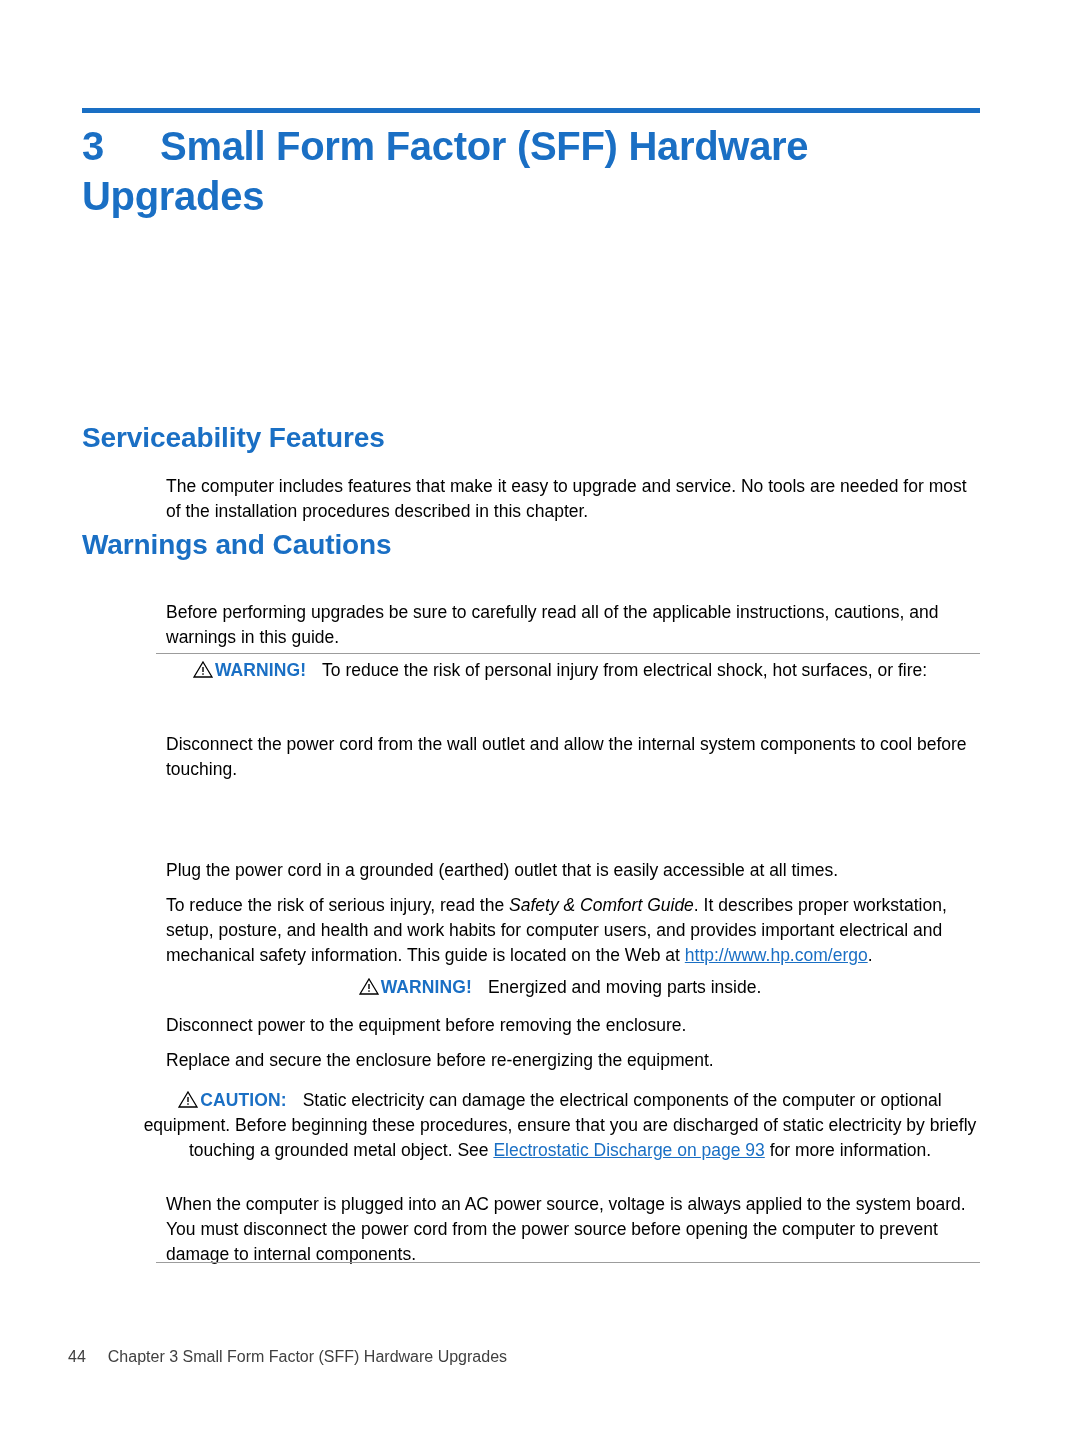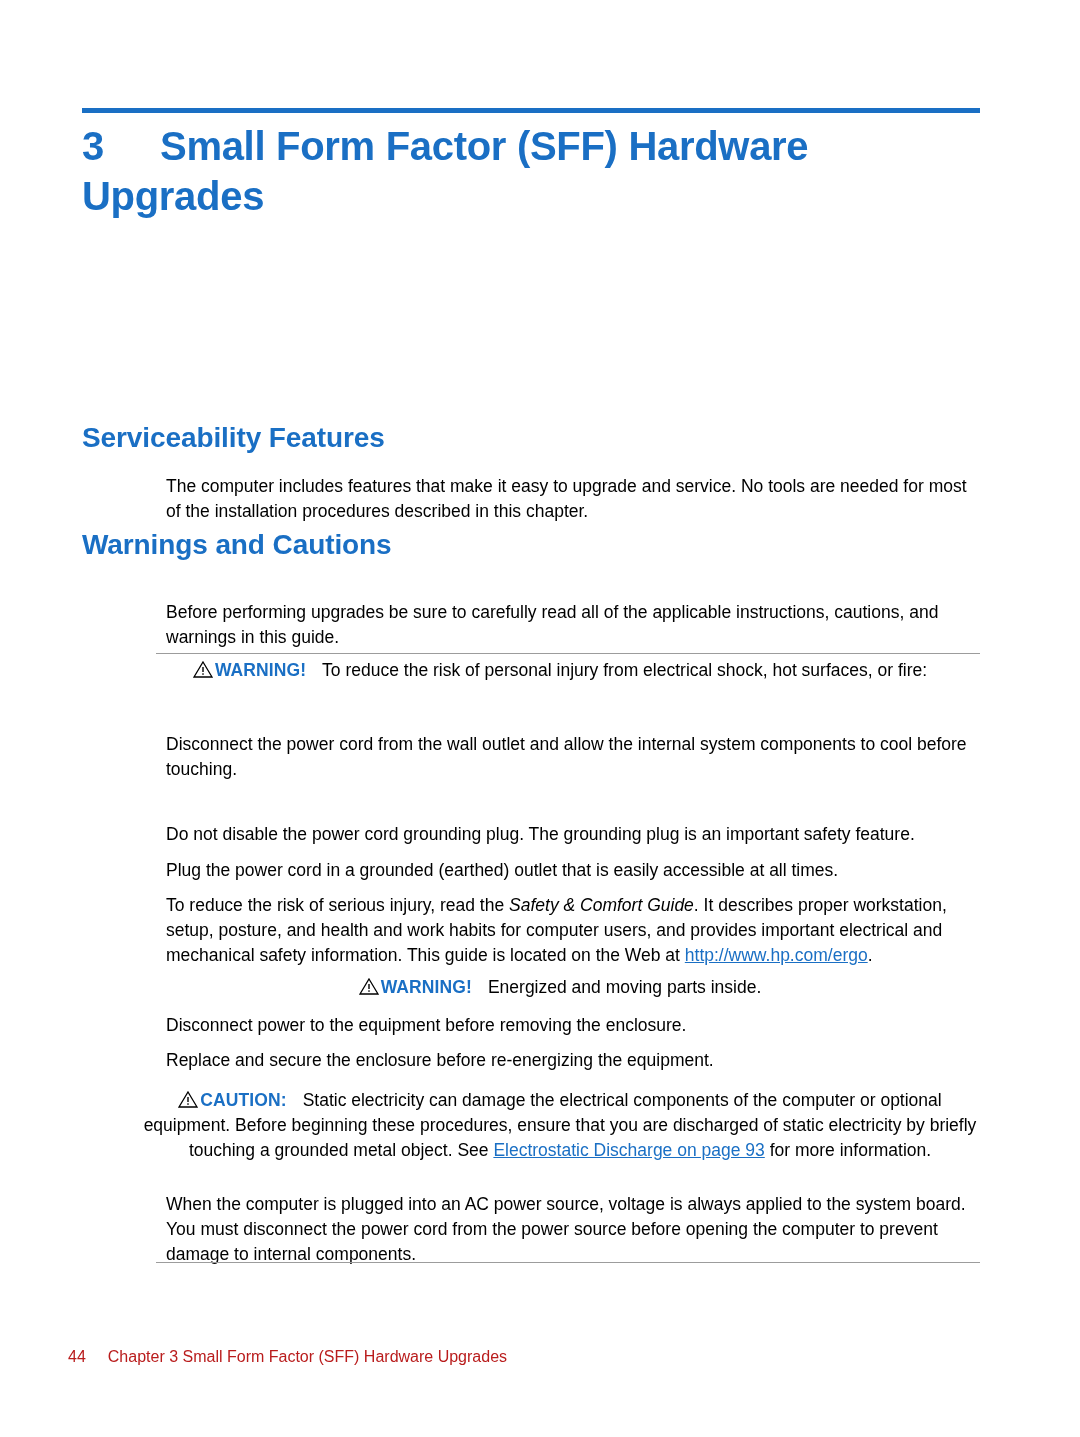--- a/index.html
+++ b/index.html
@@ -109,21 +109,21 @@
     text-decoration: underline;
   }
   .ital { font-style: italic; }
 
   
   .footer {
     position: absolute;
     left: 68px;
     top: 1348px;
     font-size: 16px;
-    color: #b91c1c;
+    color: #404040;
   }
   .footer .pnum { display: inline-block; margin-right: 22px; font-weight: normal; }
   .footer .ftext { display: inline; }
 </style>
 </head>
 <body>
 
 <div class="page">
 
   <div class="chapter-rule"></div>
@@ -146,21 +146,20 @@
     <span class="tri">
       <svg width="20" height="17" viewBox="0 0 20 17" xmlns="http://www.w3.org/2000/svg">
         <polygon points="10,1 19,16 1,16" fill="#ffffff" stroke="#000000" stroke-width="1.3"></polygon>
         <rect x="9.3" y="6" width="1.4" height="5" fill="#000000"></rect>
         <rect x="9.3" y="12.3" width="1.4" height="1.5" fill="#000000"></rect>
       </svg>
     </span><span class="label">WARNING!</span><span class="gap"></span><span>To reduce the risk of personal injury from electrical shock, hot surfaces, or fire:</span>
   </div>
 
   <div class="para" style="top:696px;margin-top:36px;">Disconnect the power cord from the wall outlet and allow the internal system components to cool before touching.</div>
-  <div class="para" style="top:822px;">Do not disable the power cord grounding plug. The grounding plug is an important safety feature.</div>
   <div class="para" style="top:858px;">Plug the power cord in a grounded (earthed) outlet that is easily accessible at all times.</div>
 
   <div class="para" style="top:893px;">
     <span>To reduce the risk of serious injury, read the </span><span class="ital">Safety &amp; Comfort Guide</span><span>. It describes proper workstation, setup, posture, and health and work habits for computer users, and provides important electrical and mechanical safety information. This guide is located on the Web at </span><a class="link" href="#">http://www.hp.com/ergo</a><span>.</span>
   </div>
 
   <div class="notice" style="top:975px;">
     <span class="tri">
       <svg width="20" height="17" viewBox="0 0 20 17" xmlns="http://www.w3.org/2000/svg">
         <polygon points="10,1 19,16 1,16" fill="#ffffff" stroke="#000000" stroke-width="1.3"></polygon>

